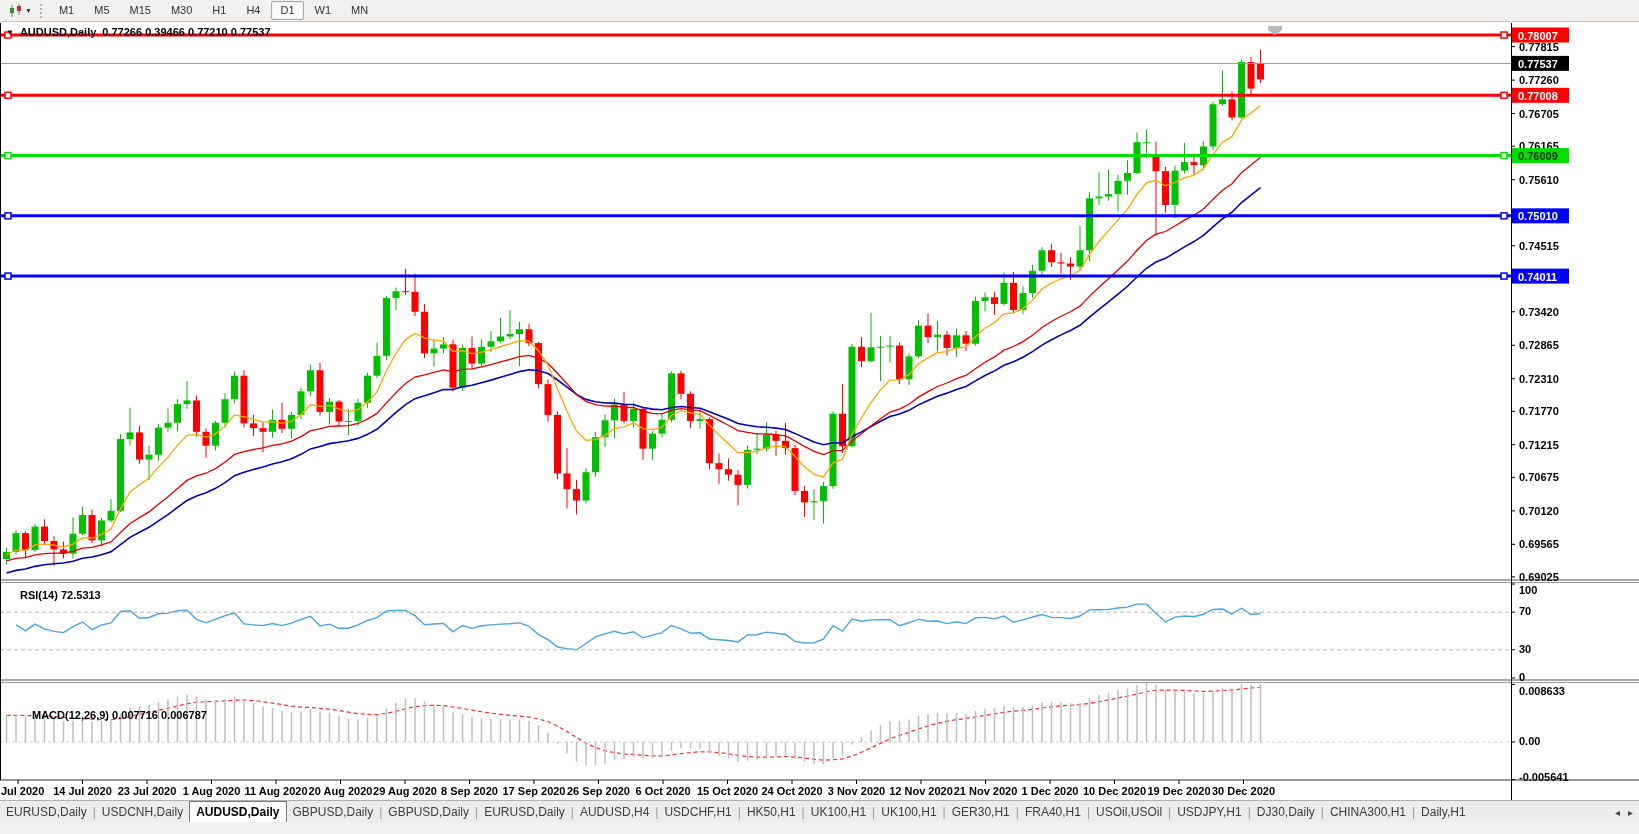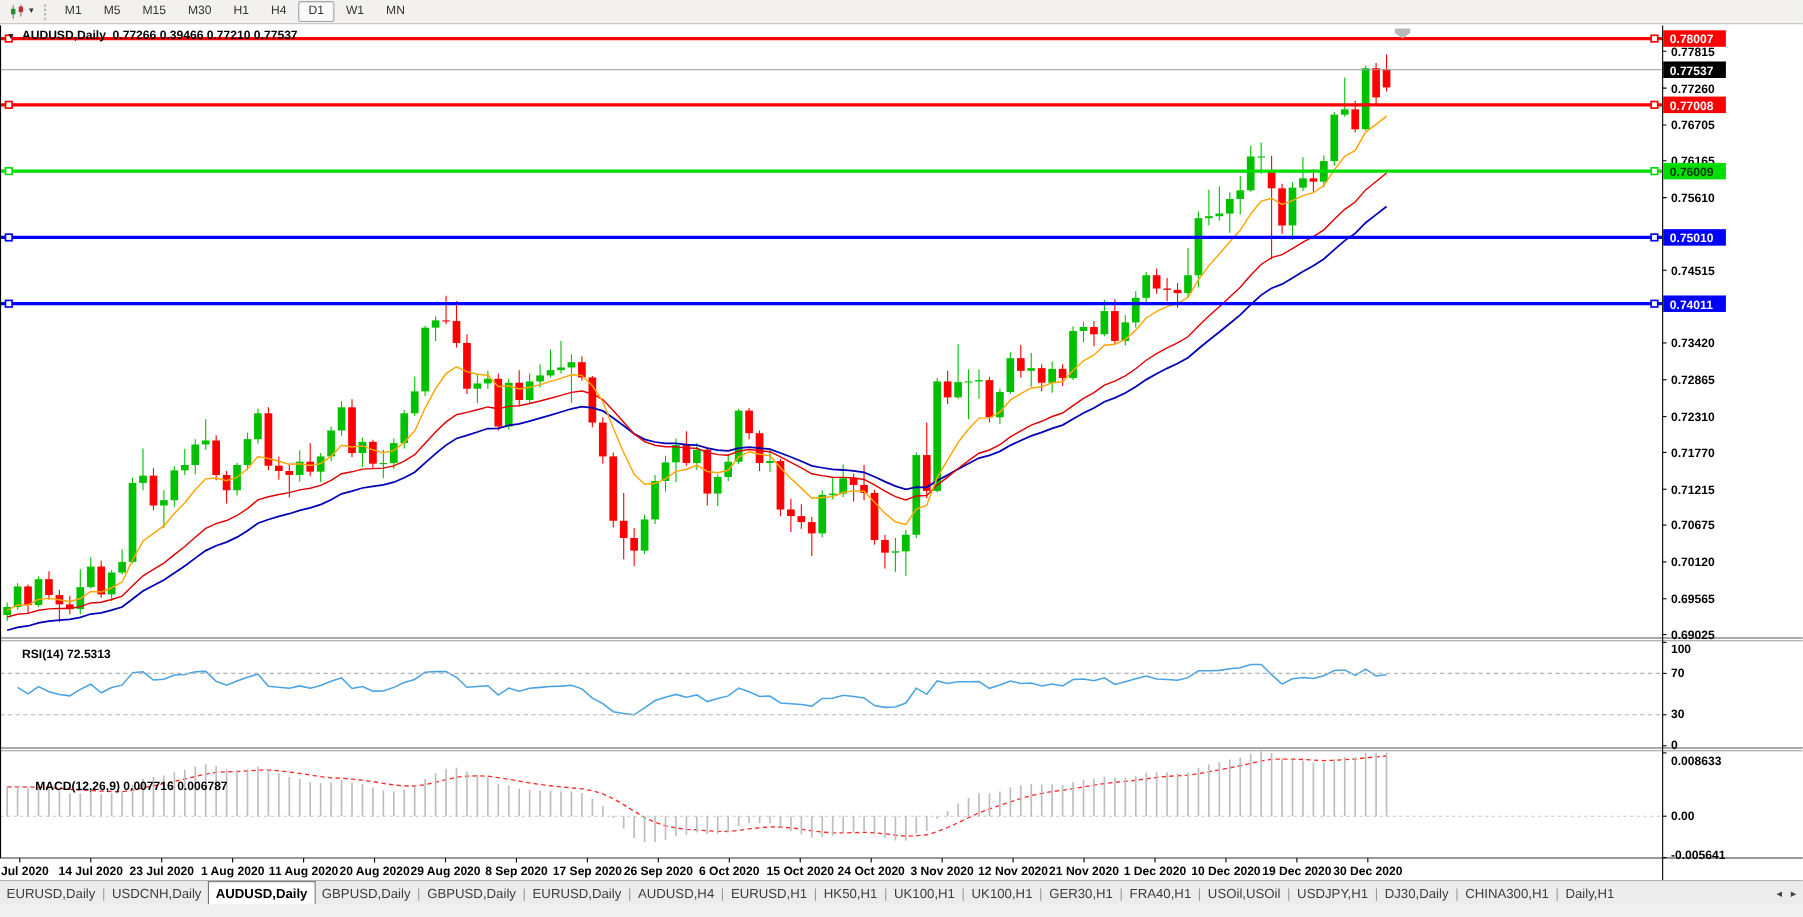--- a/index.html
+++ b/index.html
@@ -619,21 +619,21 @@
       <div class="tab">USDCNH,Daily</div>
       <div class="tab active">AUDUSD,Daily</div>
       <div class="tab">GBPUSD,Daily</div>
       <span class="tabsep">|</span>
       <div class="tab">GBPUSD,Daily</div>
       <span class="tabsep">|</span>
       <div class="tab">EURUSD,Daily</div>
       <span class="tabsep">|</span>
       <div class="tab">AUDUSD,H4</div>
       <span class="tabsep">|</span>
-      <div class="tab">EURUSD,H1</div>
+      <div class="tab">USDCHF,H1</div>
       <span class="tabsep">|</span>
       <div class="tab">HK50,H1</div>
       <span class="tabsep">|</span>
       <div class="tab">UK100,H1</div>
       <span class="tabsep">|</span>
       <div class="tab">UK100,H1</div>
       <span class="tabsep">|</span>
       <div class="tab">GER30,H1</div>
       <span class="tabsep">|</span>
       <div class="tab">FRA40,H1</div>

